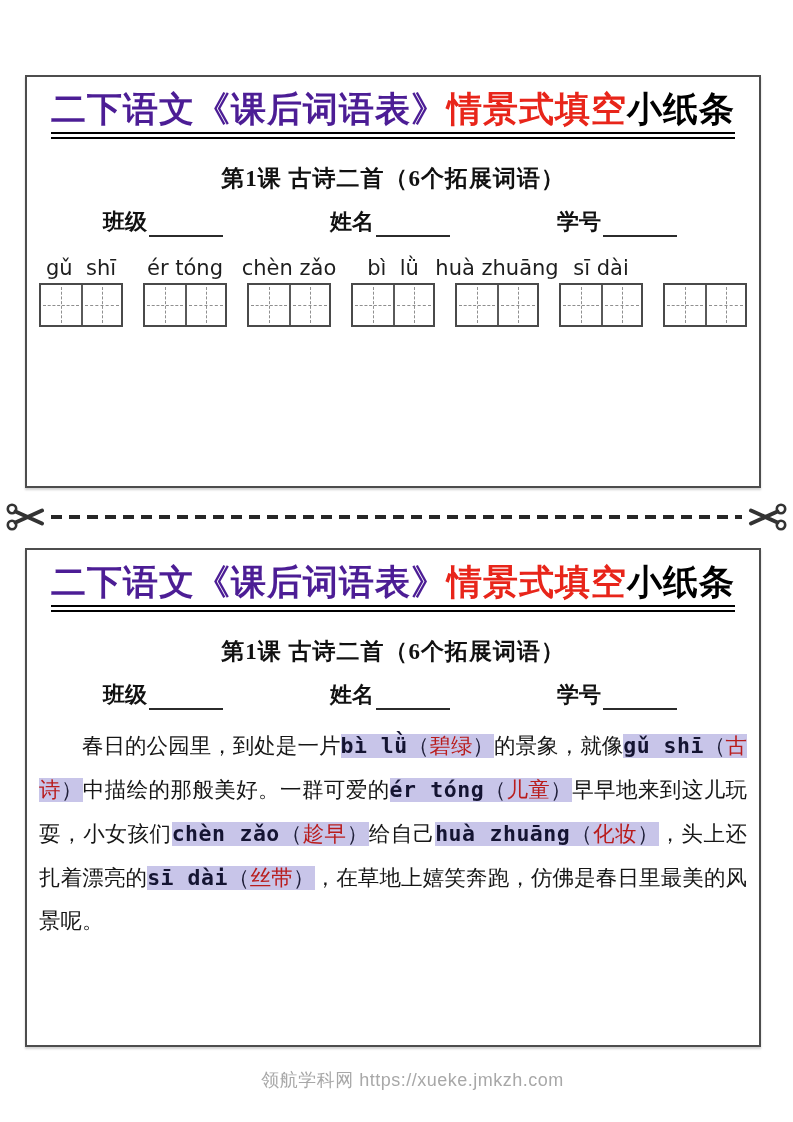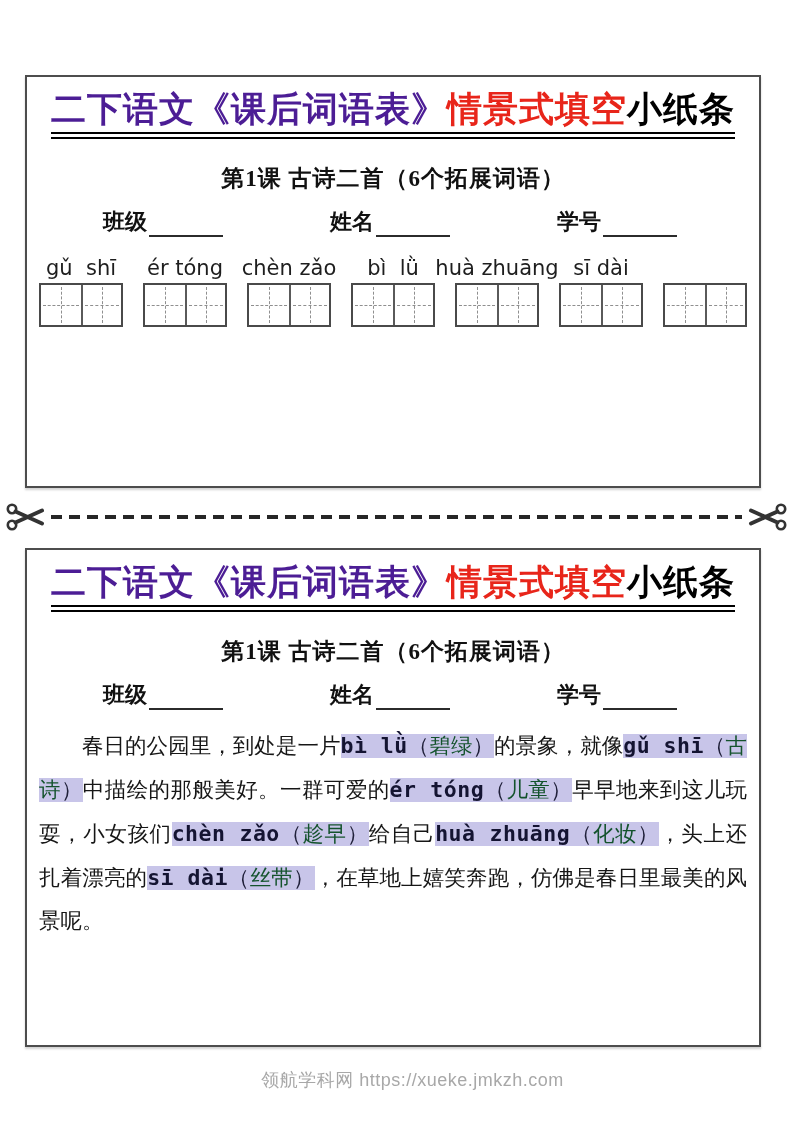--- a/index.html
+++ b/index.html
@@ -129,21 +129,21 @@
     color:#161616;
   }
   .hl{background:#c8c5e9;}
   .py{
     font-family:"DejaVu Sans Mono",monospace;
     font-weight:bold;
     color:#141432;
     letter-spacing:0.5px;
   }
   .pr{color:#20203a;}
-  .ans{color:#14532d;}
+  .ans{color:#b91c1c;}
 
   
   .footer{
     position:absolute;
     left:0;top:1068px;width:100%;
     text-align:center;
     font-family:"Liberation Sans",sans-serif;
     font-size:18px;
     color:#a8a8a8;
     letter-spacing:0.5px;

